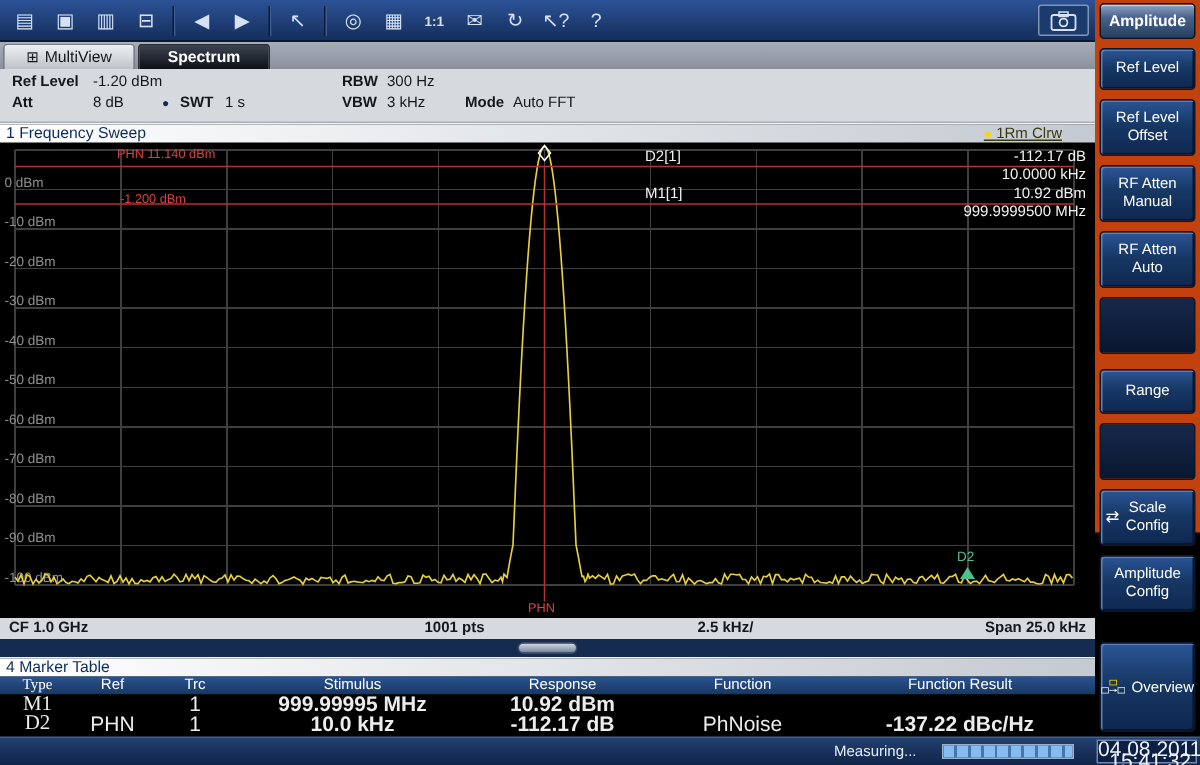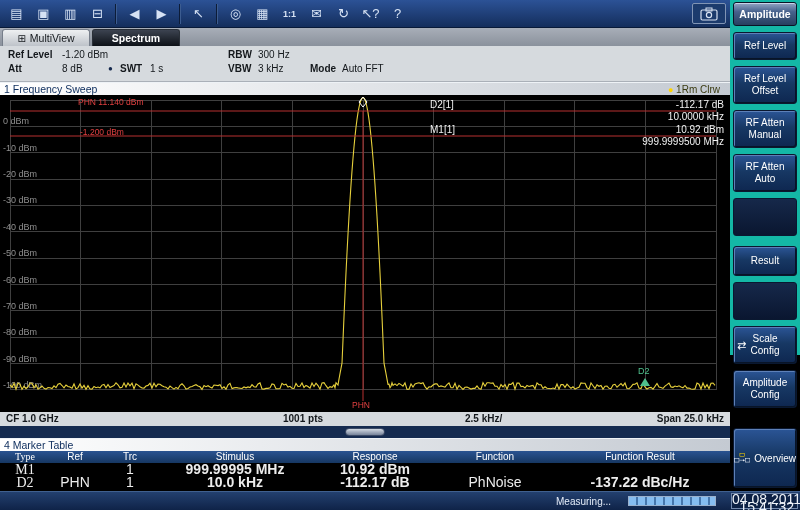--- a/index.html
+++ b/index.html
@@ -34,21 +34,21 @@
     background:#d6dade; font-size:10px; color:#14181c; border-bottom:1px solid #aab0b8; }
   .settings span { position:absolute; white-space:nowrap; }
   .slabel { font-weight:bold; }
   .sdot { color:#16294e; font-size:8px; }
 
   
   .wintitle { position:absolute; left:0; width:730px; height:13px;
     background:linear-gradient(90deg,#ffffff,#c4cad2); border-top:1px solid #eef2f6;
     border-bottom:1px solid #8890 9c; font-size:10.5px; color:#0c2c5c;
     padding-left:4px; line-height:13px; }
-  .traceind { position:absolute; right:10px; top:0; font-size:10px; color:#3a3a10; }
+  .traceind { position:absolute; right:22px; top:0; font-size:10px; color:#3a3a10;text-decoration:underline; }
   .traceind .dot { color:#ffd400; font-size:9px; }
 
   
   .plot { position:absolute; left:0; top:96px; width:730px; height:316px; background:#000; }
   .plot .overlay { position:absolute; white-space:nowrap; }
   .redtext { color:#e04040; font-size:8.5px; }
   .readout-label { color:#f2f2f2; font-size:10px; }
   .readout-val { color:#f2f2f2; font-size:10px; text-align:right; position:absolute; right:6px; }
 
   
@@ -77,21 +77,21 @@
     background:linear-gradient(#23406f,#0f2348); border-top:1px solid #40608f; }
   .measuring { position:absolute; left:556px; top:4px; font-size:10px; color:#e4ecf8; }
   .progress { position:absolute; left:628px; top:4px; width:88px; height:10px;
     border:1px solid #9ab0cc;
     background:repeating-linear-gradient(90deg,#86bdf0 0 7px,#4676ac 7px 9px); }
   .datebox { position:absolute; left:731px; top:1px; width:67px; height:16px;
     border:1px solid #7288ac; background:#0c2044; color:#eef2f8; font-size:14px;
     line-height:8px; text-align:right; padding:1px 3px 0 0; }
 
   
-  .sidebar { position:absolute; left:730px; top:0; width:70px; height:355px; background:#14b8a6; }
+  .sidebar { position:absolute; left:730px; top:0; width:70px; height:355px; background:#c2410c; }
   .skhead { position:absolute; left:3px; top:2px; width:64px; height:24px; border-radius:3px;
     background:linear-gradient(#93a6c4,#46618c 40%,#27405f); border:1px solid #0a1426;
     box-shadow:inset 0 1px 0 #c6d4ea; color:#fff; font-weight:bold; font-size:10.5px;
     display:flex; align-items:center; justify-content:center; }
   .softkey { position:absolute; left:3px; width:64px; border-radius:3px;
     background:linear-gradient(180deg,#2b5596 0%,#173864 45%,#0e2750 100%);
     border:1px solid #0a1830; box-shadow:inset 1px 1px 0 #5d80b8, inset -1px -1px 0 #081427;
     color:#fff; font-size:10px; line-height:12px; text-align:center; white-space:pre-line;
     display:flex; align-items:center; justify-content:center; cursor:default; }
   .softkey.blank { background:linear-gradient(#16284a,#0a1630); box-shadow:none; }
@@ -299,21 +299,21 @@
     <div class="skhead">Amplitude</div>
     <div>
         <div class="softkey" style="top: 32px; height: 28px;"><span>Ref Level</span></div>
         <div class="softkey" style="top: 66px; height: 38px;"><span>Ref Level
 Offset</span></div>
         <div class="softkey" style="top: 110px; height: 38px;"><span>RF Atten
 Manual</span></div>
         <div class="softkey" style="top: 154px; height: 38px;"><span>RF Atten
 Auto</span></div>
         <div class="softkey blank" style="top: 198px; height: 38px;"><span></span></div>
-        <div class="softkey" style="top: 246px; height: 30px;"><span>Result</span></div>
+        <div class="softkey" style="top: 246px; height: 30px;"><span>Range</span></div>
         <div class="softkey blank" style="top: 282px; height: 38px;"><span></span></div>
         <div class="softkey" style="top: 326px; height: 38px;"><span class="sk-icon">⇄</span><span>Scale
 Config</span></div>
         <div class="softkey" style="top: 370px; height: 38px;"><span>Amplitude
 Config</span></div>
       </div>
     <div class="overview-key">
       <svg width="36" height="22" viewBox="0 0 36 22">
         <rect x="13" y="1" width="10" height="7" fill="none" stroke="#ffd400" stroke-width="1.2"></rect>
         <rect x="1" y="12" width="10" height="8" fill="none" stroke="#e8edf5" stroke-width="1.2"></rect>

